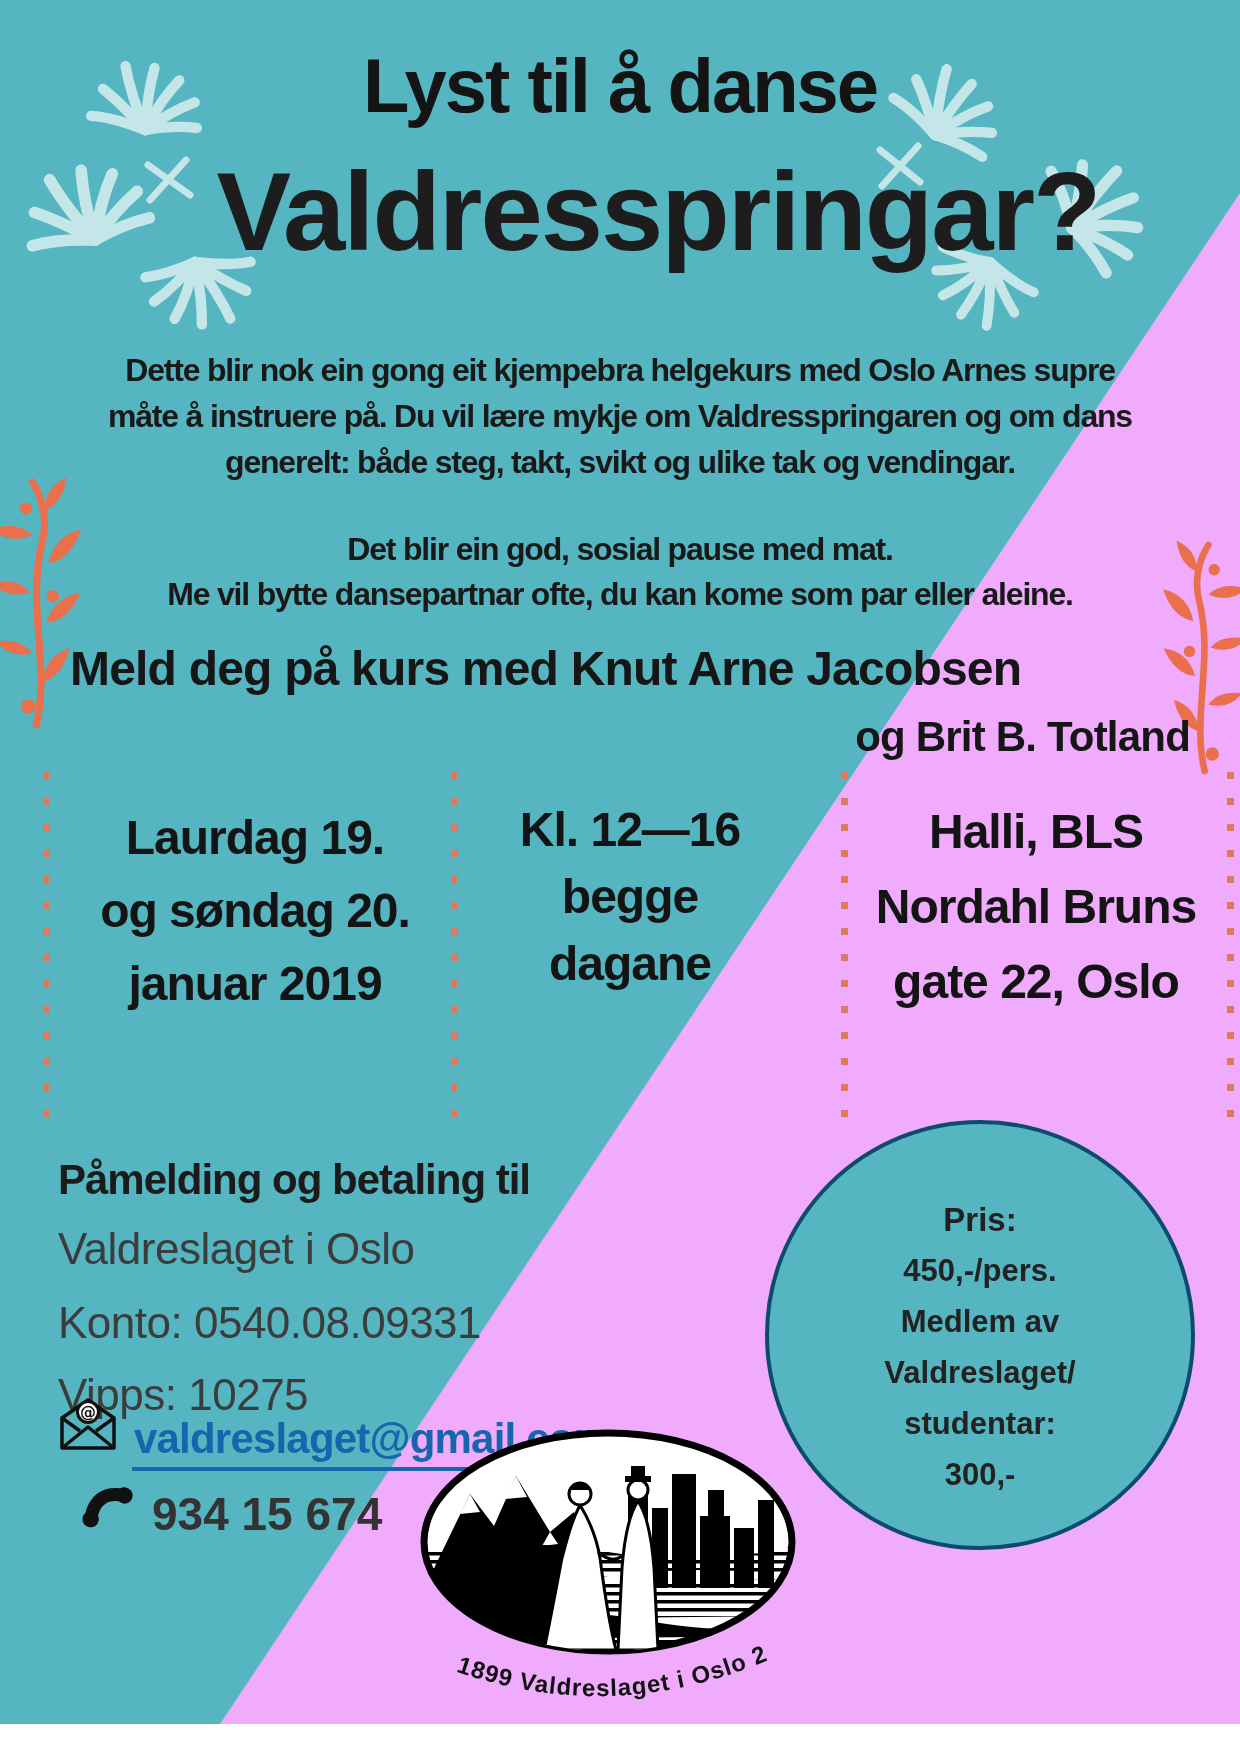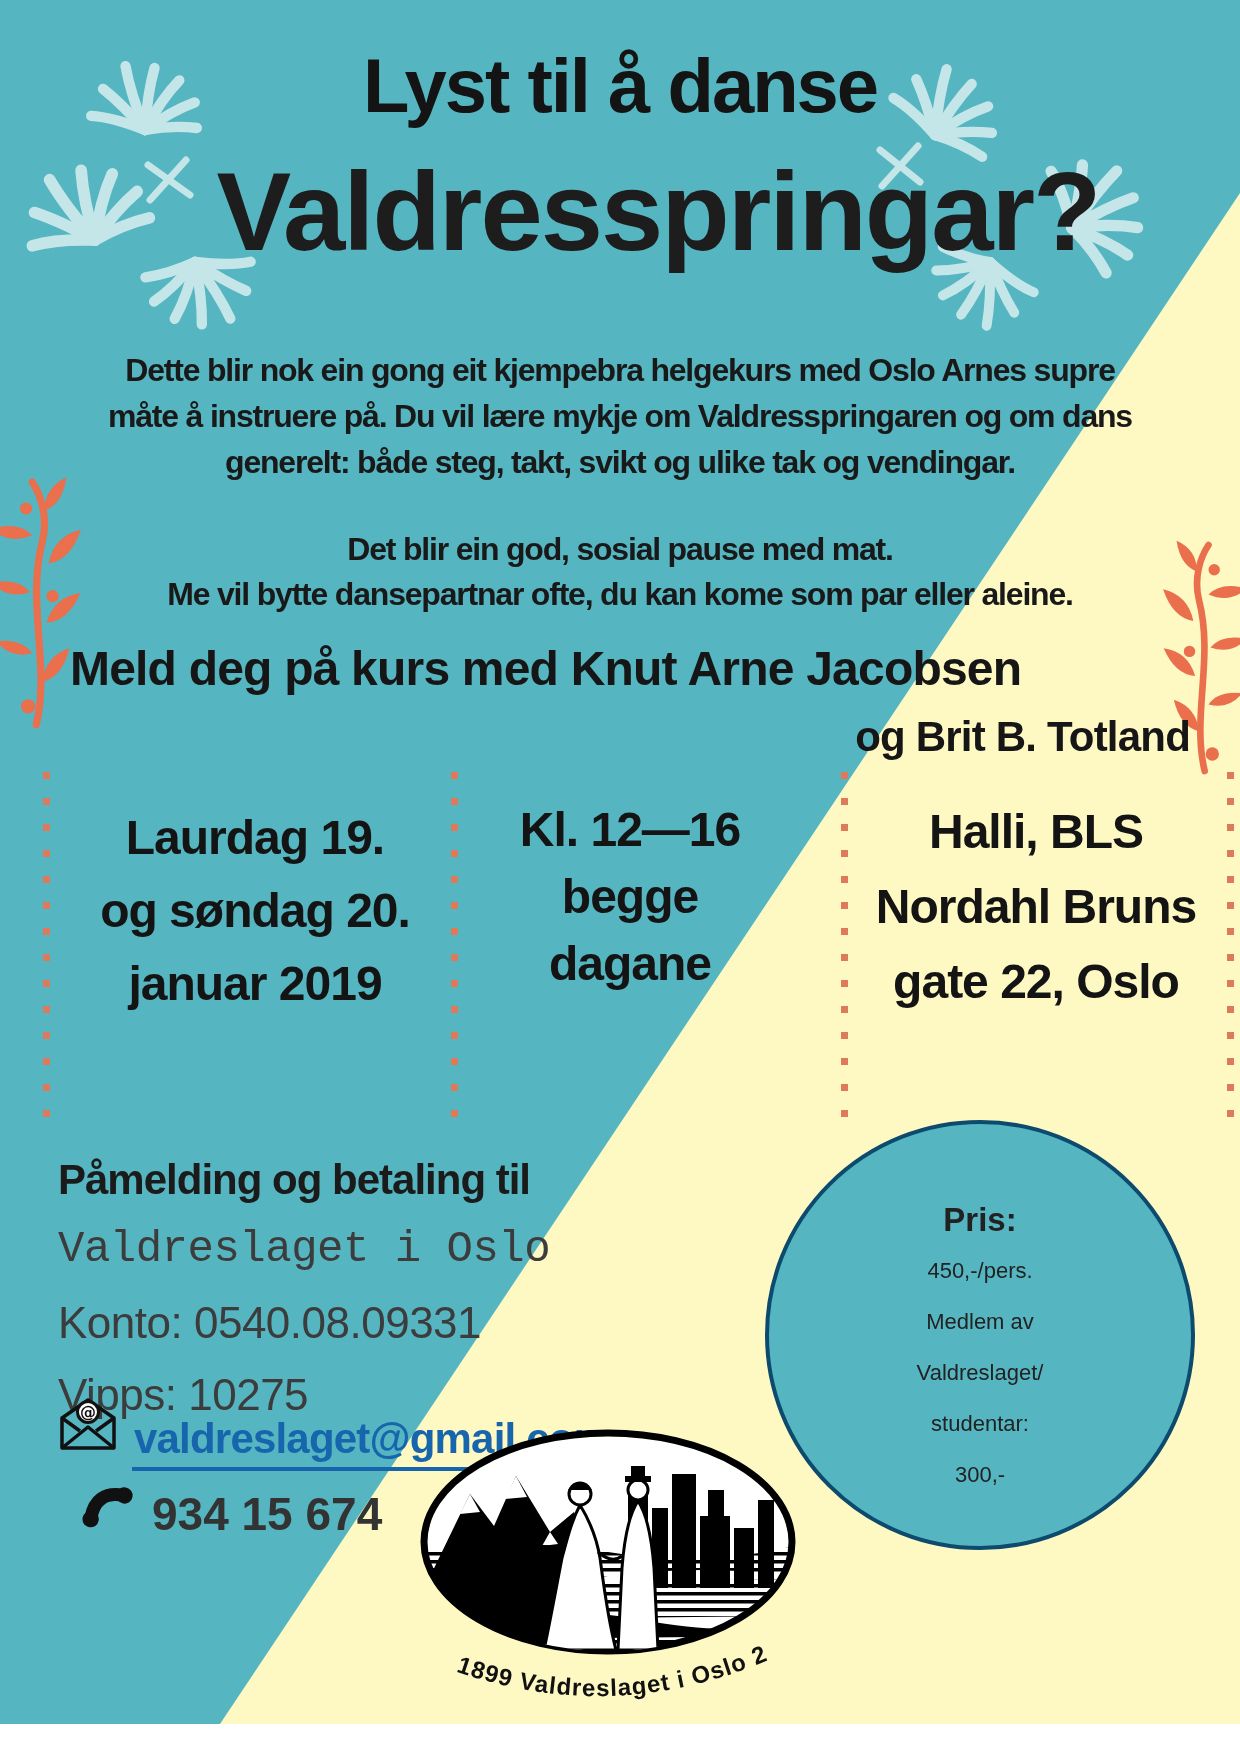--- a/index.html
+++ b/index.html
@@ -1,16 +1,16 @@
 <!DOCTYPE html>
 <html><head>
 <meta charset="utf-8">
 <style>
   html,body{margin:0;padding:0;background:#ffffff;}
-  .poster{position:relative;width:1240px;height:1724px;overflow:hidden;background:#fef9c3;
+  .poster{position:relative;width:1240px;height:1724px;overflow:hidden;background:#f0abfc;
           font-family:"Liberation Sans",sans-serif;}
   .teal-bg{position:absolute;inset:0;background:#55b6c1;
            clip-path:polygon(0 0,1240px 0,1240px 193px,218px 1727px,0 1727px);}
   .abs{position:absolute;}
   .ctr{text-align:center;width:1240px;left:0;}
   .t-small{top:38px;font-size:76px;font-weight:bold;letter-spacing:-2px;color:#141414;line-height:96px;}
   .t-main{top:148px;font-size:112px;font-weight:bold;letter-spacing:-2px;color:#1d1d1d;line-height:128px;padding-left:38px;}
   .intro{left:70px;width:1100px;top:347px;font-size:32px;font-weight:bold;letter-spacing:-1.2px;
          line-height:46px;color:#191919;text-align:center;}
   .pause{left:70px;width:1100px;top:527px;font-size:32px;font-weight:bold;letter-spacing:-1.2px;
@@ -21,32 +21,32 @@
         line-height:54px;color:#161616;text-align:right;}
   .col{font-size:48px;font-weight:bold;letter-spacing:-1px;color:#141414;text-align:center;}
   .col-date{left:70px;width:370px;top:801px;line-height:73px;}
   .col-time{left:450px;width:360px;top:796px;line-height:67px;}
   .col-venue{left:850px;width:372px;top:794px;line-height:75px;}
   .dotline{width:7px;height:348px;top:772px;
            background:repeating-linear-gradient(to bottom,#dd7a5b 0 7px,transparent 7px 26px);}
   .dl-a{left:43px;} .dl-b{left:451px;} .dl-c{left:841px;} .dl-d{left:1227px;}
   .pay-h{left:58px;top:1154px;font-size:42px;font-weight:bold;letter-spacing:-1px;color:#1b1b1b;line-height:52px;}
   .pay-line{left:58px;font-size:44px;font-weight:normal;letter-spacing:-0.5px;color:#3c3c3c;line-height:54px;}
-  .pay-1{top:1222px;font-family:Liberation Mono, monospace;} .pay-2{top:1296px;} .pay-3{top:1368px;}
+  .pay-1{top:1222px;} .pay-2{top:1296px;} .pay-3{top:1368px;}
   .email-icon{left:58px;top:1396px;width:60px;height:56px;}
   .email-link{left:132px;top:1413px;font-size:42px;font-weight:bold;letter-spacing:-0.8px;
               color:#1766ad;line-height:52px;border-bottom:4px solid #1766ad;padding:0 6px 2px 2px;
               text-decoration:none;cursor:pointer;display:inline-block;}
   .phone-icon{left:82px;top:1482px;width:52px;height:52px;}
   .phone-num{left:152px;top:1486px;font-size:46px;font-weight:bold;letter-spacing:0;color:#333333;line-height:56px;}
   .price-circle{left:765px;top:1120px;width:430px;height:430px;border-radius:50%;
                 background:#55b6c1;border:4px solid #0c4a6e;box-sizing:border-box;
                 text-align:center;padding-top:70px;color:#222222;}
   .price-h{font-size:33px;font-weight:bold;line-height:51px;}
-  .price-line{font-size:22px;font-weight:normal;line-height:51px;}
+  .price-line{font-size:31px;font-weight:bold;line-height:51px;}
   .logo-svg{left:412px;top:1424px;width:392px;height:292px;}
   .decor{left:0;top:0;width:1240px;height:1754px;pointer-events:none;}
   svg{display:block;}
 </style>
 </head>
 <body>
 
 <div class="poster">
 
   <div class="teal-bg"></div>

